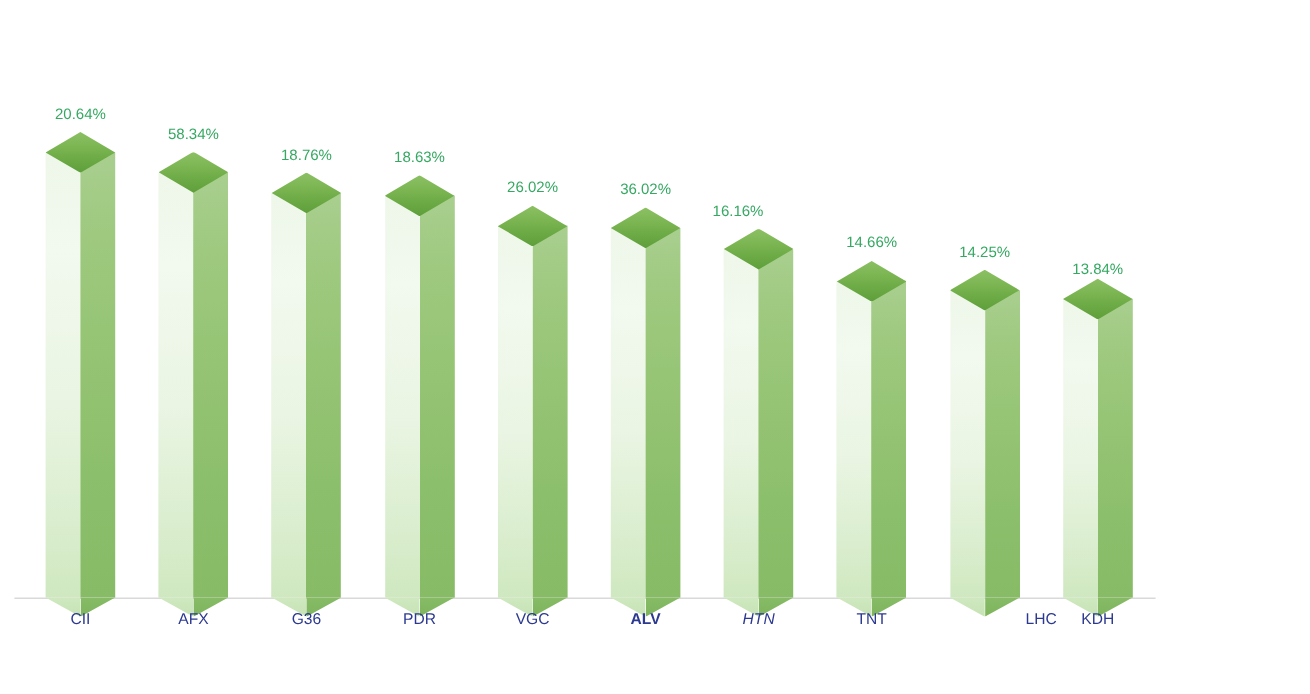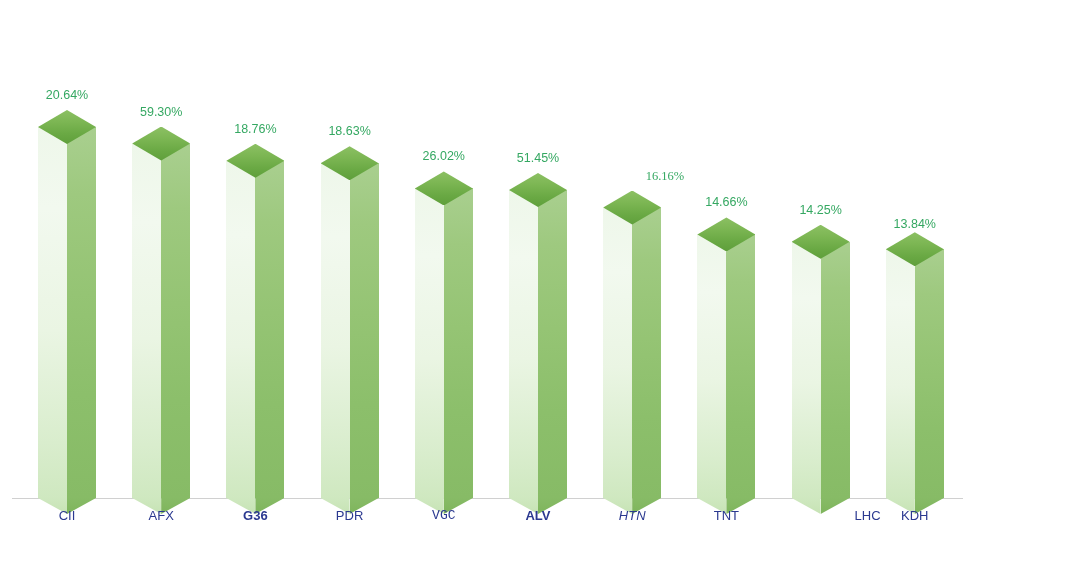--- a/index.html
+++ b/index.html
@@ -185,31 +185,31 @@
           <div class="bar-face-left" style="top: 17px; height: 248.771px;"></div>
           <div class="bar-face-right" style="top: 17px; height: 248.771px;"></div>
           <div class="bar-bottom-left" style="top: 265.771px;"></div>
           <div class="bar-bottom-right" style="top: 265.771px;"></div>
           <div class="bar-top" style="top: 0px;"></div>
         </div>
       </div>
     <div id="labels-layer">
         <div class="value-label" style="left: 7px; top: 88px;">20.64%</div>
         <div class="cat-label" style="left: 7px; text-align: center;">CII</div>
-        <div class="value-label" style="left: 101.2px; top: 104.537px;">59.30%</div>
+        <div class="value-label" style="left: 101.2px; top: 104.537px;">58.34%</div>
         <div class="cat-label" style="left: 101.2px;">AFX</div>
         <div class="value-label" style="left: 195.4px; top: 121.793px;">18.76%</div>
-        <div class="cat-label" style="left: 195.4px; font-weight: bold;">G36</div>
+        <div class="cat-label" style="left: 195.4px;">G36</div>
         <div class="value-label" style="left: 289.6px; top: 124.129px;">18.63%</div>
         <div class="cat-label" style="left: 289.6px;">PDR</div>
         <div class="value-label" style="left: 383.8px; top: 149.474px;">26.02%</div>
-        <div class="cat-label" style="left: 383.8px; font-family: Liberation Mono, monospace;">VGC</div>
-        <div class="value-label" style="left: 478px; top: 150.912px;">51.45%</div>
+        <div class="cat-label" style="left: 383.8px;">VGC</div>
+        <div class="value-label" style="left: 478px; top: 150.912px;">36.02%</div>
         <div class="cat-label" style="left: 478px; font-weight: bold;">ALV</div>
-        <div class="value-label" style="left: 605px; top: 168.527px; font-family: Liberation Serif, serif;">16.16%</div>
+        <div class="value-label" style="left: 555px; top: 168.527px;">16.16%</div>
         <div class="cat-label" style="left: 572.2px; font-style: italic;">HTN</div>
         <div class="value-label" style="left: 666.4px; top: 195.489px;">14.66%</div>
         <div class="cat-label" style="left: 666.4px;">TNT</div>
         <div class="value-label" style="left: 760.6px; top: 202.859px;">14.25%</div>
         <div class="cat-label" style="left: 760.6px; text-align: right;">LHC</div>
         <div class="value-label" style="left: 854.8px; top: 217px;">13.84%</div>
         <div class="cat-label" style="left: 854.8px;">KDH</div>
       </div>
   </div>
 

